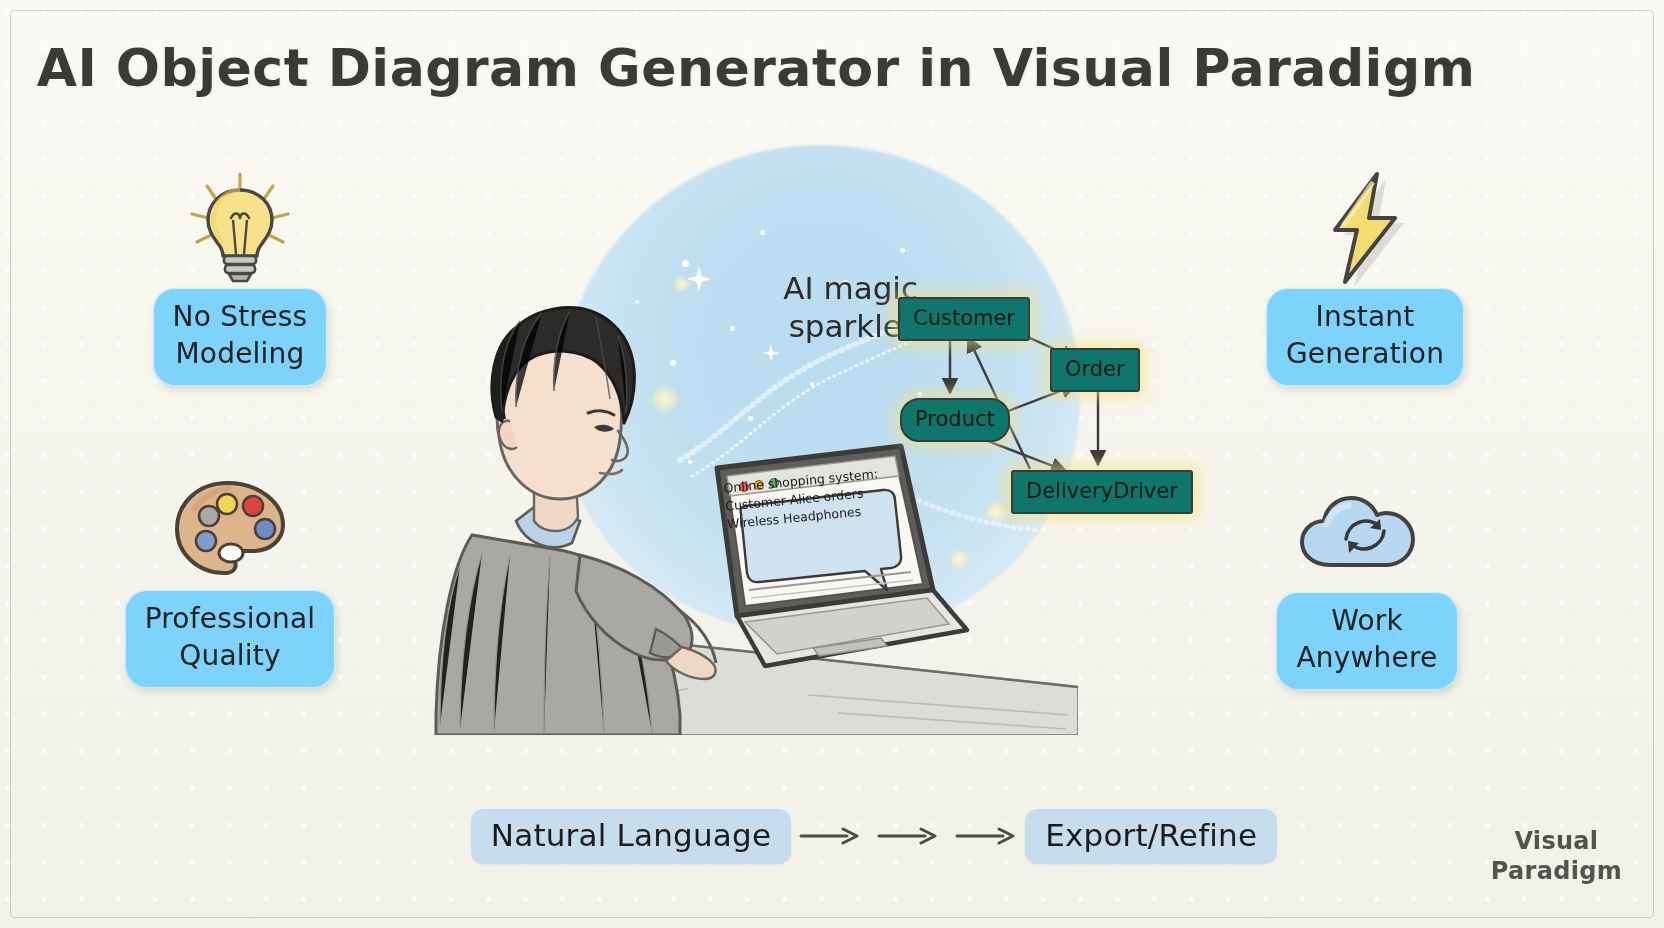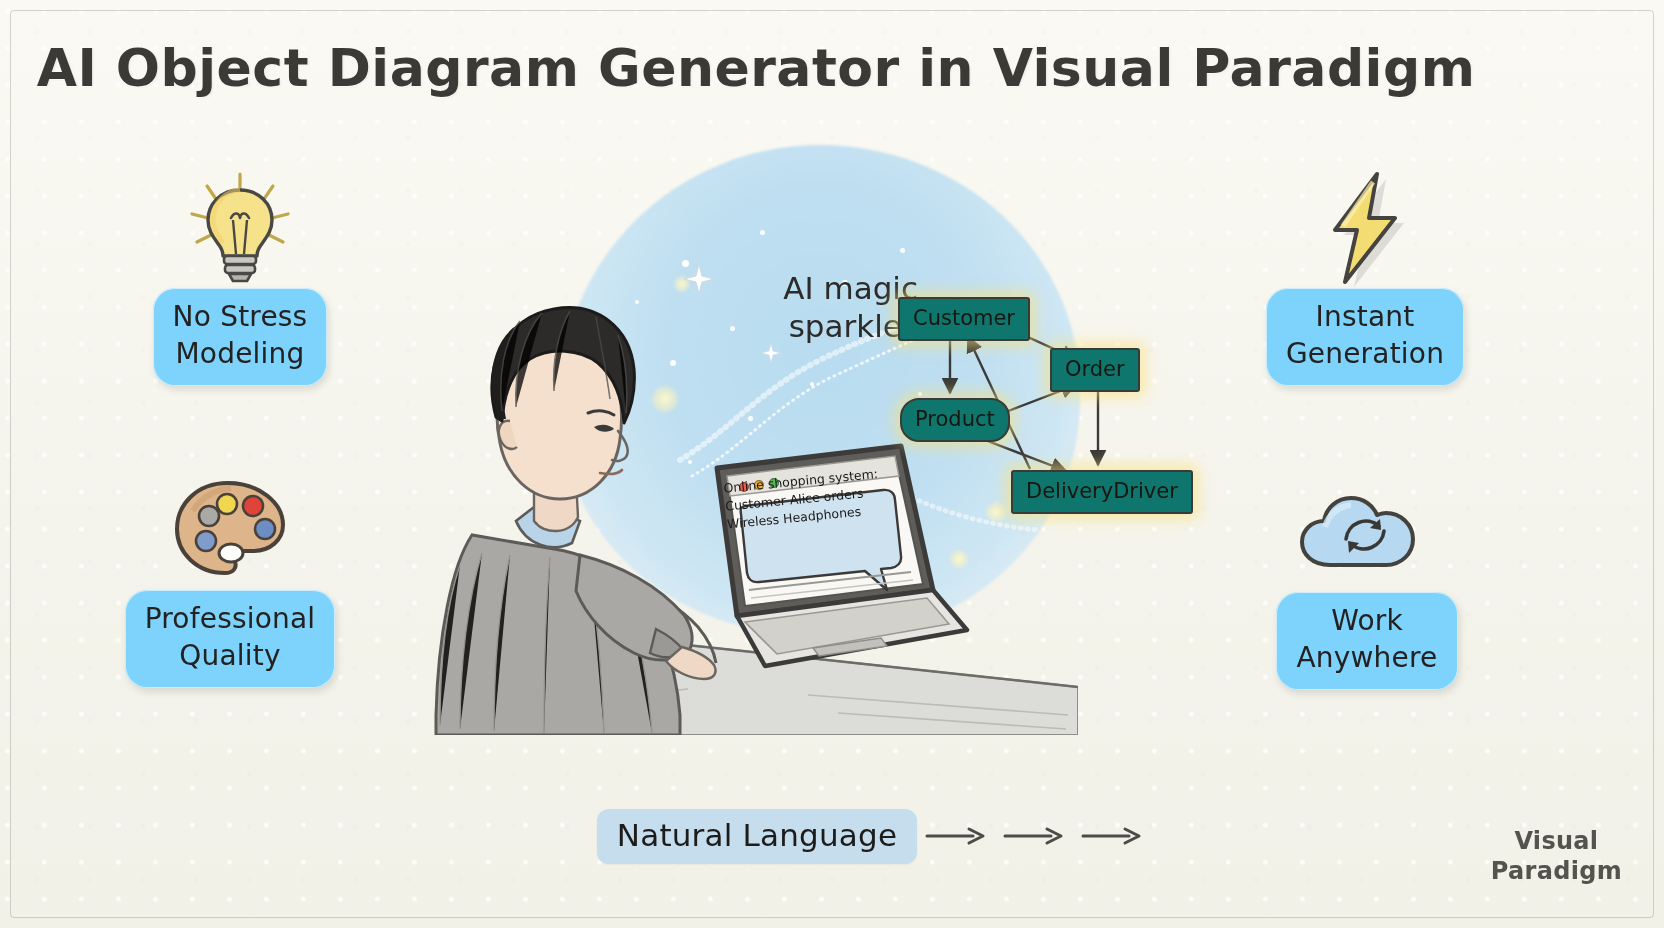--- a/index.html
+++ b/index.html
@@ -374,18 +374,19 @@
     <path d="M44 6 L58 13 L44 20" stroke="#4c4b48" stroke-width="3" fill="none" stroke-linecap="round" stroke-linejoin="round"></path>
   </svg>
   <svg class="arrow" viewBox="0 0 62 26">
     <path d="M2 13 H48" stroke="#4c4b48" stroke-width="3" fill="none" stroke-linecap="round"></path>
     <path d="M44 6 L58 13 L44 20" stroke="#4c4b48" stroke-width="3" fill="none" stroke-linecap="round" stroke-linejoin="round"></path>
   </svg>
   <svg class="arrow" viewBox="0 0 62 26">
     <path d="M2 13 H48" stroke="#4c4b48" stroke-width="3" fill="none" stroke-linecap="round"></path>
     <path d="M44 6 L58 13 L44 20" stroke="#4c4b48" stroke-width="3" fill="none" stroke-linecap="round" stroke-linejoin="round"></path>
   </svg>
+  <div class="step">Export/Refine</div>
 </div>
 
 <div id="watermark">
   <div>Visual</div>
   <div>Paradigm</div>
 </div>
 
 </body></html>

